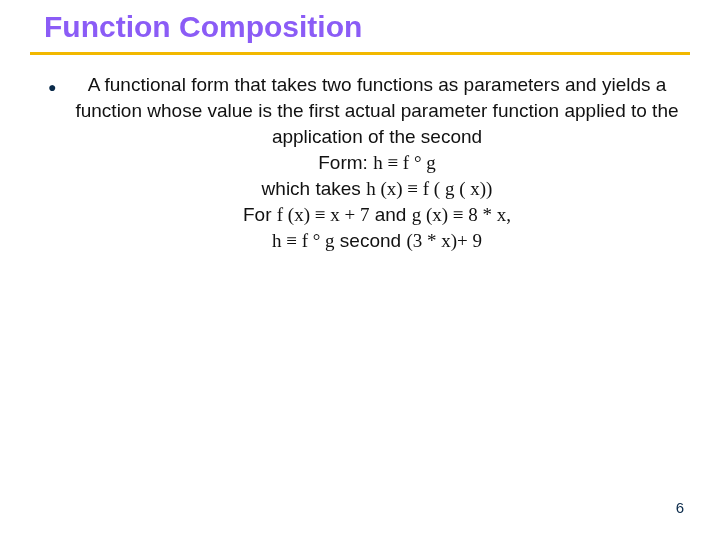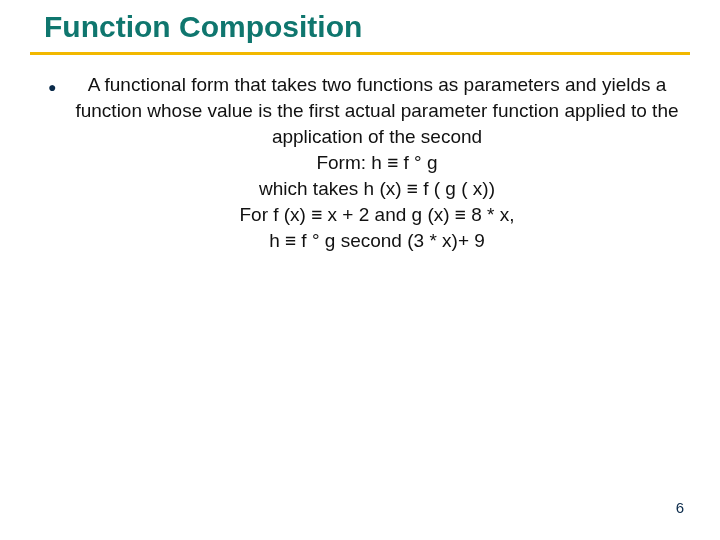--- a/index.html
+++ b/index.html
@@ -17,21 +17,21 @@
     width: 720px;
     height: 540px;
     box-sizing: border-box;
   }
   .title {
     position: absolute;
     left: 44px;
     top: 10px;
     font-size: 30px;
     font-weight: bold;
-    color: #0f766e;
+    color: #8b5cf6;
     letter-spacing: 0px;
   }
   .rule {
     position: absolute;
     left: 30px;
     right: 30px;
     top: 52px;
     height: 3px;
     background: #f2b800;
   }
@@ -54,21 +54,21 @@
     font-size: 14px;
     line-height: 26px;
     text-align: left;
     padding-top: 2px;
   }
   .txt {
     flex: 1;
     text-align: center;
   }
   .mono {
-    font-family: Liberation Sans, sans-serif;
+    font-family: Liberation Serif, serif;
   }
   .pagenum {
     position: absolute;
     right: 36px;
     bottom: 24px;
     font-size: 15px;
     color: #0a2a4a;
   }
 </style>
 </head>
@@ -79,20 +79,20 @@
   <div class="title">Function Composition</div>
   <div class="rule"></div>
 
   <div class="body">
     <div class="item">
       <div class="bullet">●</div>
       <div class="txt">
         <span>A functional form that takes two functions as parameters and yields a function whose value is the first actual parameter function applied to the application of the second</span><br>
         <span>Form: </span><span class="mono">h ≡ f ° g</span><br>
         <span>which takes </span><span class="mono">h (x) ≡ f ( g ( x))</span><br>
-        <span>For </span><span class="mono">f (x) ≡ x + 2</span><span> and </span><span class="mono">g (x) ≡ 8 * x,</span><br>
+        <span>For </span><span class="mono">f (x) ≡ x + 7</span><span> and </span><span class="mono">g (x) ≡ 8 * x,</span><br>
         <span class="mono">h ≡ f ° g</span><span> second </span><span class="mono">(3 * x)+ 9</span>
       </div>
     </div>
   </div>
 
   <div class="pagenum">6</div>
 </div>
 
 </body></html>

